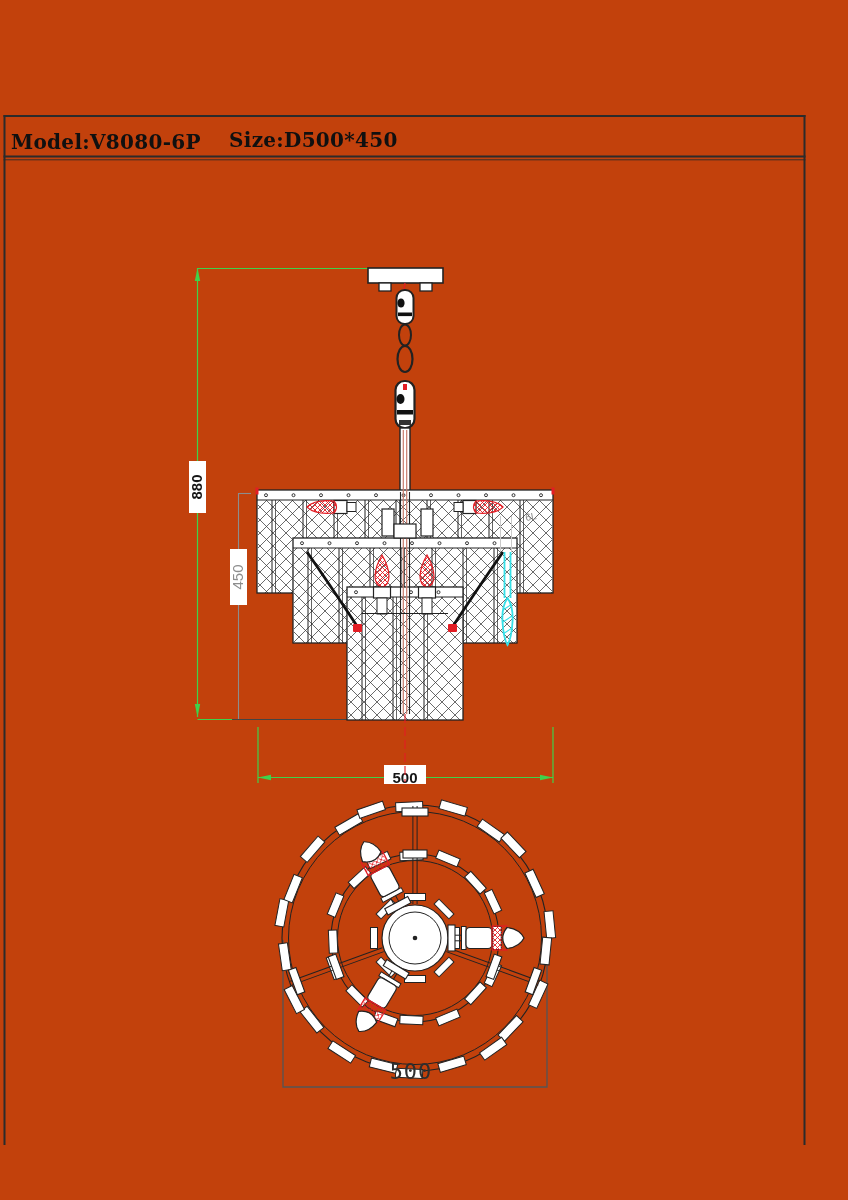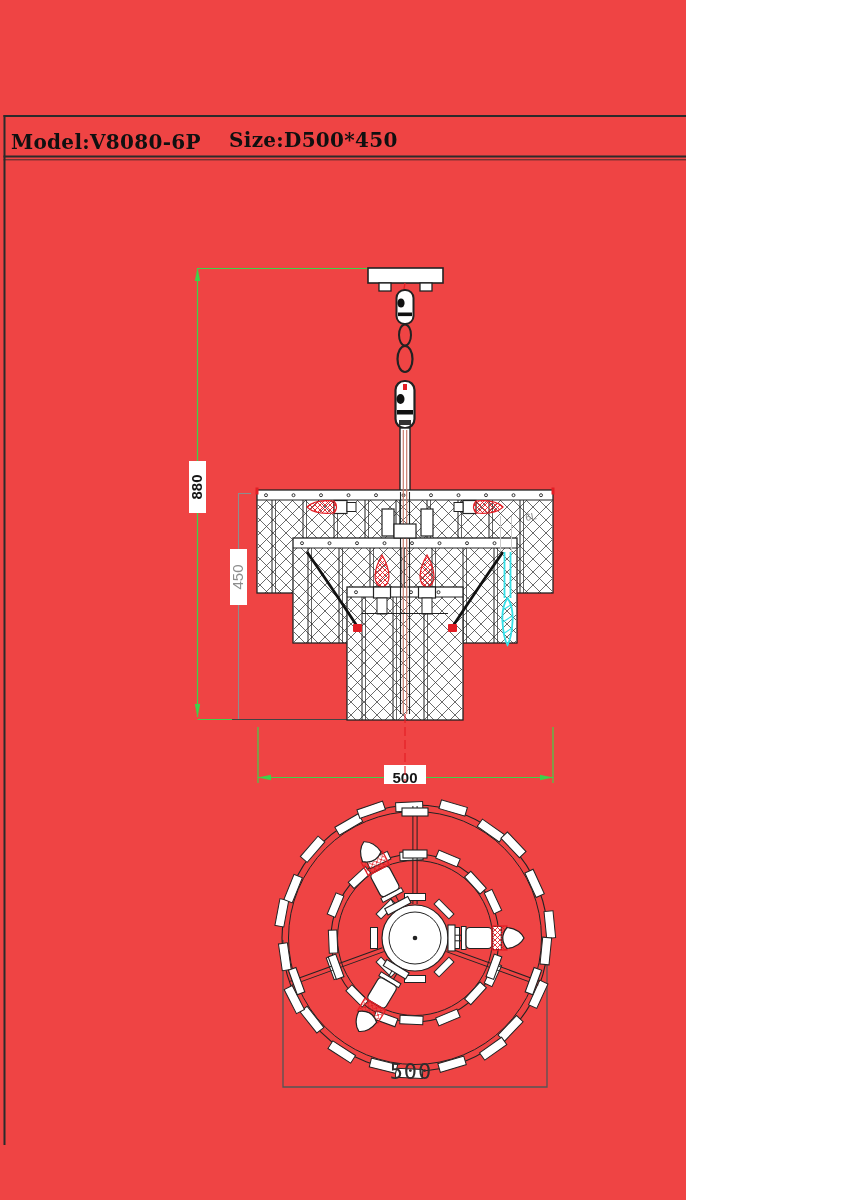--- a/index.html
+++ b/index.html
@@ -4,21 +4,21 @@
 <style>
   :root{
     --dimension-green:#3ed24b;
     --dimension-gray:#8d8d8d;
     --accent-red:#e31d24;
     --highlight-cyan:#35e0e8;
     --wire-salmon:#c77c6d;
     --ink:#1e1e1e;
   }
   html,body{margin:0;padding:0;background:#ffffff;}
-  .sheet{position:relative;width:686px;height:1200px;background:#ef4444;overflow:hidden;text-align:right;}
+  .sheet{position:relative;width:848px;height:1200px;background:#c2410c;overflow:hidden;text-align:right;}
   svg{position:absolute;left:0;top:0;}
   text{font-family:"Liberation Sans",sans-serif;}
   .t-title{font-family:"DejaVu Serif","Liberation Serif",serif;font-weight:bold;font-size:20px;fill:#101010;letter-spacing:.3px;}
   .t-dim{font-family:"Liberation Sans",sans-serif;font-weight:bold;font-size:15px;fill:#151515;}
   .t-dim-gray{font-family:"Liberation Sans",sans-serif;font-size:15px;fill:var(--dimension-gray);}
   .t-cad{font-family:"DejaVu Sans Mono","Liberation Mono",monospace;font-size:22px;fill:#2e2e2e;letter-spacing:1px;}
   .t-note{font-family:"Liberation Sans",sans-serif;font-size:10px;fill:#8a8a8a;}
   .g-st{stroke:var(--dimension-green);fill:none;}
   .g-f{fill:var(--dimension-green);stroke:none;}
   .r-st{stroke:var(--accent-red);}

